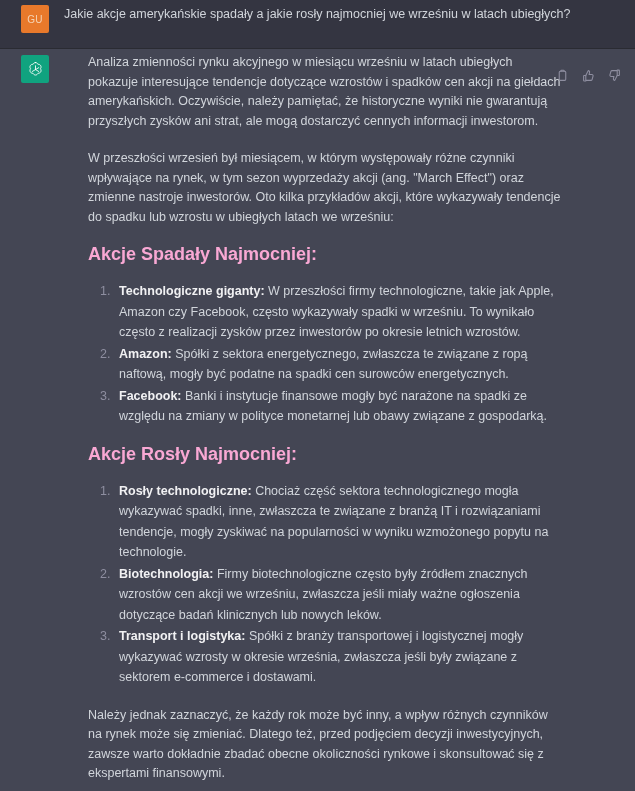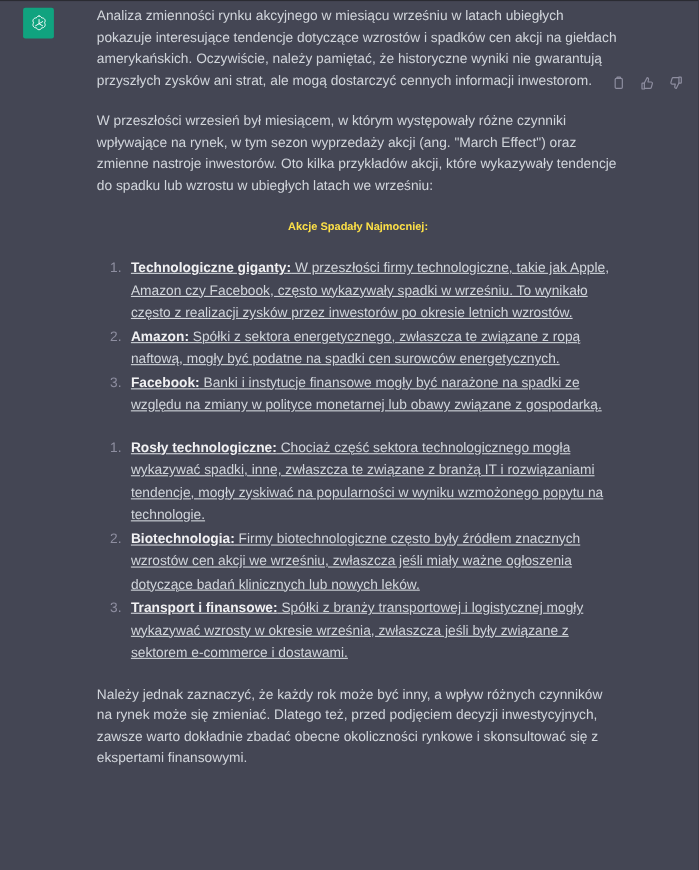--- a/index.html
+++ b/index.html
@@ -90,31 +90,29 @@
     font-size: 12.5px;
     line-height: 19px;
     white-space: pre-wrap;
   }
 
   
   .body-text { color: #d1d5db; font-size: 12.5px; line-height: 19.5px; margin-left: 24px; }
   .body-text p { margin: 0 0 18px 0; }
   .body-text h3 {
     margin: 0 0 17px 0;
-    font-size: 10px;
+    font-size: 18px;
     line-height: 19px;
     font-weight: bold;
-    color: #fde047;
-    text-align: center;
+    color: #f9a8d4;
   }
   .body-text ol {
     margin: 0 0 18px 0;
     padding-left: 26px;
     list-style: decimal;
-    text-decoration: underline;
   }
   .body-text ol li {
     margin-bottom: 1px;
     padding-left: 5px;
     line-height: 20.5px;
   }
   .body-text ol li::marker {
     color: #8e8ea0;
   }
   .body-text li b, .body-text strong { color: #f1f1f3; font-weight: bold; }
@@ -139,20 +137,32 @@
   .act-btn svg { display: block; }
 
   .wrap { position: relative; width: 635px; height: 791px; }
 </style>
 </head>
 <body>
 
 <div class="wrap">
   <div class="conversation">
 
+    <div class="msg msg-user">
+      <div class="msg-inner">
+        <div class="avatar-col">
+          <div class="avatar avatar-user">
+            <span>GU</span>
+          </div>
+        </div>
+        <div class="content-col">
+          <div class="user-text">Jakie akcje amerykańskie spadały a jakie rosły najmocniej we wrześniu w latach ubiegłych?</div>
+        </div>
+      </div>
+    </div>
 
     <div class="msg msg-assistant">
       <div class="msg-inner">
         <div class="avatar-col">
           <div class="avatar avatar-assistant">
             <svg width="19" height="19" viewBox="0 0 24 24" fill="none" stroke="#ffffff" stroke-width="1.1" stroke-linecap="round" stroke-linejoin="round" aria-hidden="true">
               <path d="M12 3.2c-1.5 0-2.7 1-3.1 2.3-1.4-.2-2.8.4-3.5 1.7-.7 1.3-.5 2.8.4 3.9-.9 1.1-1.1 2.6-.4 3.9.7 1.3 2.1 1.9 3.5 1.7.4 1.3 1.6 2.3 3.1 2.3s2.7-1 3.1-2.3c1.4.2 2.8-.4 3.5-1.7.7-1.3.5-2.8-.4-3.9.9-1.1 1.1-2.6.4-3.9-.7-1.3-2.1-1.9-3.5-1.7C14.7 4.2 13.5 3.2 12 3.2z"></path>
               <path d="M12 7.3v4.8l4.1 2.4"></path>
               <path d="M12 12.1 7.9 14.5"></path>
               <path d="M12 12.1l4.1-2.4"></path>
@@ -168,25 +178,26 @@
             <p>W przeszłości wrzesień był miesiącem, w którym występowały różne czynniki wpływające na rynek, w tym sezon wyprzedaży akcji (ang. "March Effect") oraz zmienne nastroje inwestorów. Oto kilka przykładów akcji, które wykazywały tendencje do spadku lub wzrostu w ubiegłych latach we wrześniu:</p>
 
             <h3>Akcje Spadały Najmocniej:</h3>
 
             <ol>
               <li><b>Technologiczne giganty:</b><span> W przeszłości firmy technologiczne, takie jak Apple, Amazon czy Facebook, często wykazywały spadki w wrześniu. To wynikało często z realizacji zysków przez inwestorów po okresie letnich wzrostów.</span></li>
               <li><b>Amazon:</b><span> Spółki z sektora energetycznego, zwłaszcza te związane z ropą naftową, mogły być podatne na spadki cen surowców energetycznych.</span></li>
               <li><b>Facebook:</b><span> Banki i instytucje finansowe mogły być narażone na spadki ze względu na zmiany w polityce monetarnej lub obawy związane z gospodarką.</span></li>
             </ol>
 
+            <h3>Akcje Rosły Najmocniej:</h3>
 
             <ol>
               <li><b>Rosły technologiczne:</b><span> Chociaż część sektora technologicznego mogła wykazywać spadki, inne, zwłaszcza te związane z branżą IT i rozwiązaniami tendencje, mogły zyskiwać na popularności w wyniku wzmożonego popytu na technologie.</span></li>
               <li><b>Biotechnologia:</b><span> Firmy biotechnologiczne często były źródłem znacznych wzrostów cen akcji we wrześniu, zwłaszcza jeśli miały ważne ogłoszenia dotyczące badań klinicznych lub nowych leków.</span></li>
-              <li><b>Transport i finansowe:</b><span> Spółki z branży transportowej i logistycznej mogły wykazywać wzrosty w okresie września, zwłaszcza jeśli były związane z sektorem e-commerce i dostawami.</span></li>
+              <li><b>Transport i logistyka:</b><span> Spółki z branży transportowej i logistycznej mogły wykazywać wzrosty w okresie września, zwłaszcza jeśli były związane z sektorem e-commerce i dostawami.</span></li>
             </ol>
 
             <p>Należy jednak zaznaczyć, że każdy rok może być inny, a wpływ różnych czynników na rynek może się zmieniać. Dlatego też, przed podjęciem decyzji inwestycyjnych, zawsze warto dokładnie zbadać obecne okoliczności rynkowe i skonsultować się z ekspertami finansowymi.</p>
 
           </div>
         </div>
       </div>
     </div>
   </div>
 

